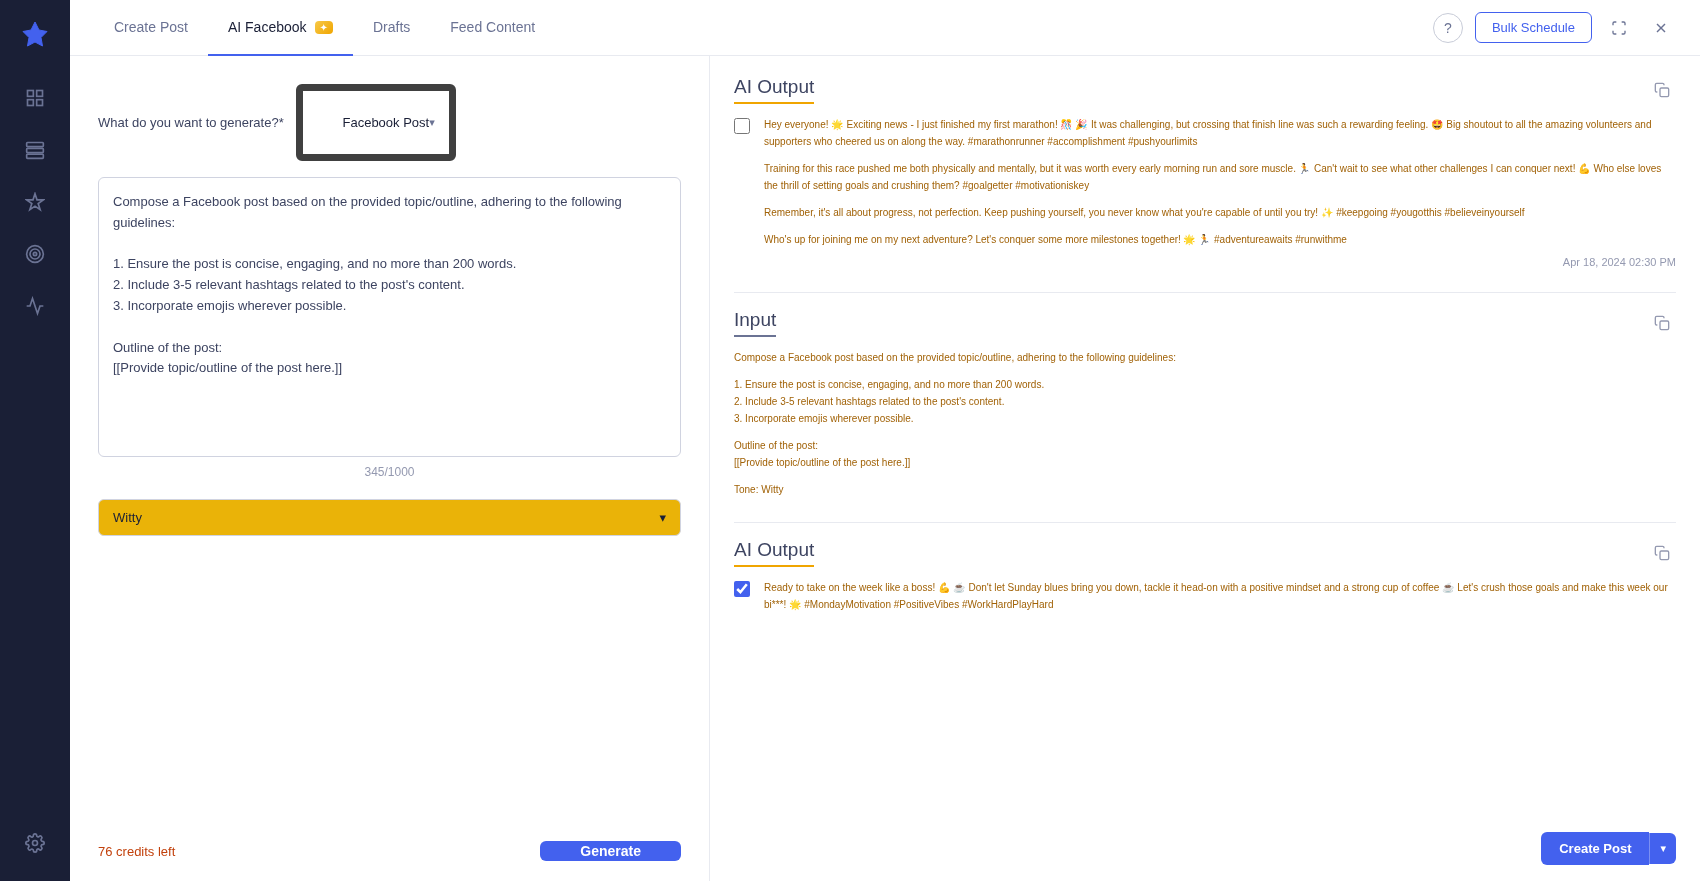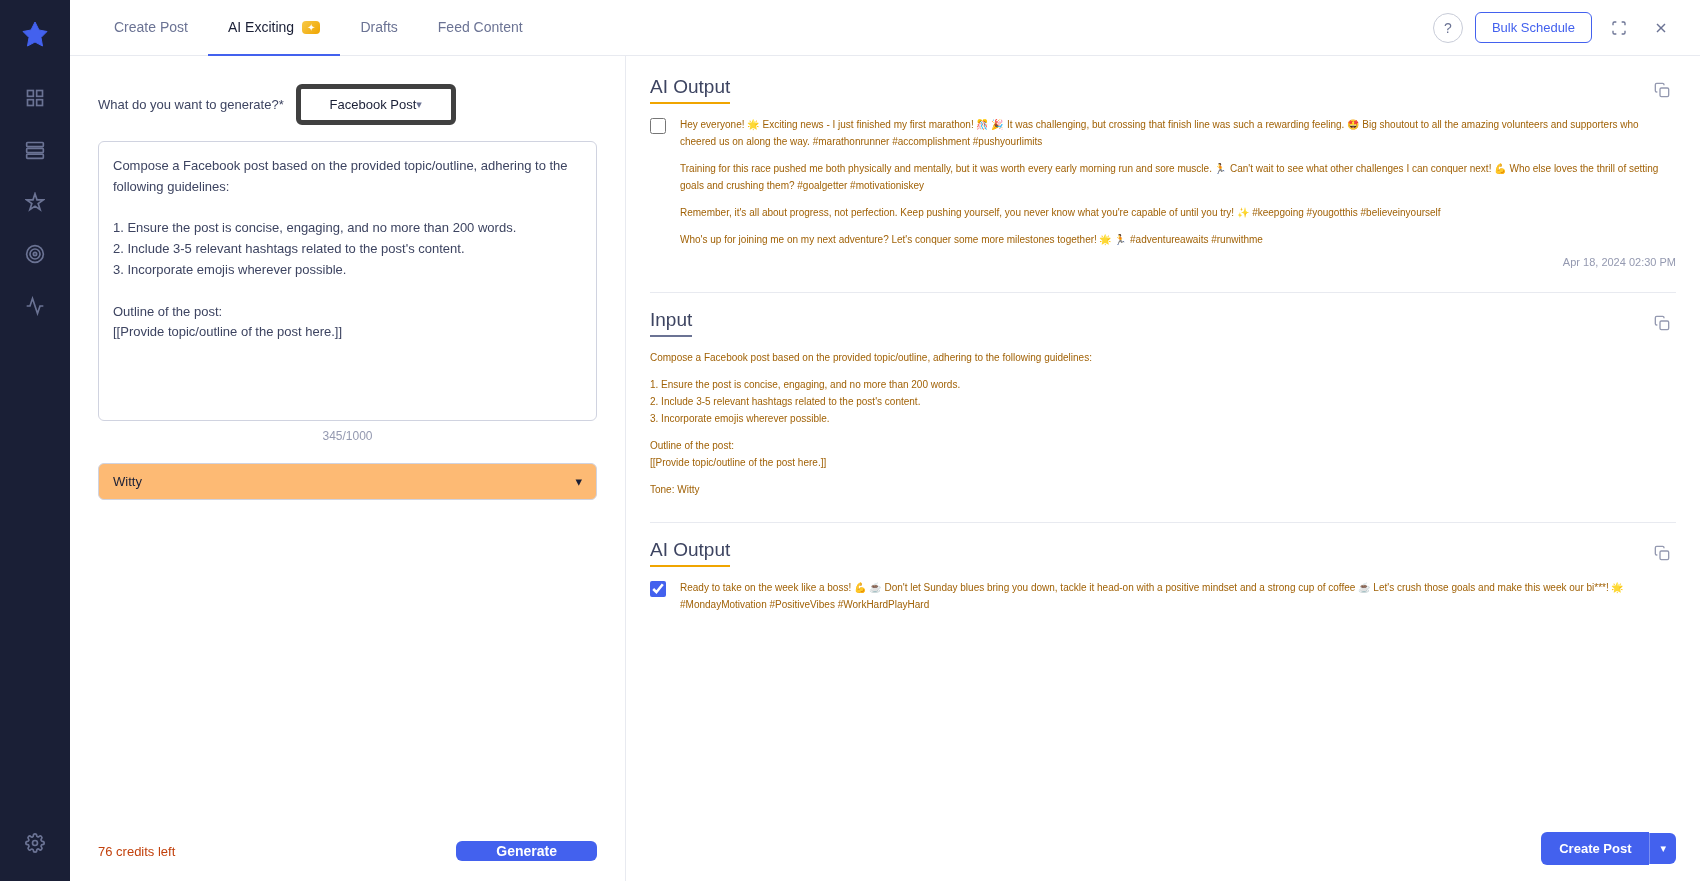--- a/index.html
+++ b/index.html
@@ -115,21 +115,21 @@
 
     
     .content-area {
       display: flex;
       flex: 1;
       overflow: hidden;
     }
 
     
     .left-panel {
-      width: 556px;
+      width: 640px;
       flex-shrink: 0;
       padding: 28px 28px 20px 28px;
       border-right: 1px solid #e8eaf0;
       display: flex;
       flex-direction: column;
       height: 100%;
       overflow-y: auto;
     }
     .form-group {
       margin-bottom: 20px;
@@ -146,23 +146,23 @@
       gap: 12px;
       margin-bottom: 16px;
     }
     .generate-label {
       font-size: 13px;
       color: #3d4461;
     }
     .select-box {
       display: flex;
       align-items: center;
-      justify-content: center;
-      padding: 8px 14px;
-      border: 5px solid #404040;
+      justify-content: flex-end;
+      padding: 24px 14px;
+      border: 7px solid #404040;
       border-radius: 6px;
       cursor: pointer;
       background: #fff;
       font-size: 13px;
       color: #1a1f36;
       min-width: 160px;
     }
     .select-box .chevron { color: #6b7394; font-size: 11px; }
 
     .prompt-textarea {
@@ -186,21 +186,21 @@
     }
     .tone-select {
       width: 100%;
       display: flex;
       align-items: center;
       justify-content: space-between;
       padding: 10px 14px;
       border: 1px solid #d0d3e0;
       border-radius: 6px;
       cursor: pointer;
-      background: #fdba74;
+      background: #eab308;
       font-size: 13px;
       color: #1a1f36;
     }
     .bottom-bar {
       margin-top: auto;
       padding-top: 16px;
       display: flex;
       align-items: center;
       justify-content: space-between;
     }
@@ -378,21 +378,21 @@
 </div>
 
 <div class="main-container">
 
   <div class="top-nav">
     <div class="nav-tabs">
       <div class="nav-tab">
         <span>Create Post</span>
       </div>
       <div class="nav-tab active">
-        <span>AI Exciting</span>
+        <span>AI Facebook</span>
         <span class="ai-badge">✦</span>
       </div>
       <div class="nav-tab">
         <span>Drafts</span>
       </div>
       <div class="nav-tab">
         <span>Feed Content</span>
       </div>
     </div>
     <div class="nav-actions">

